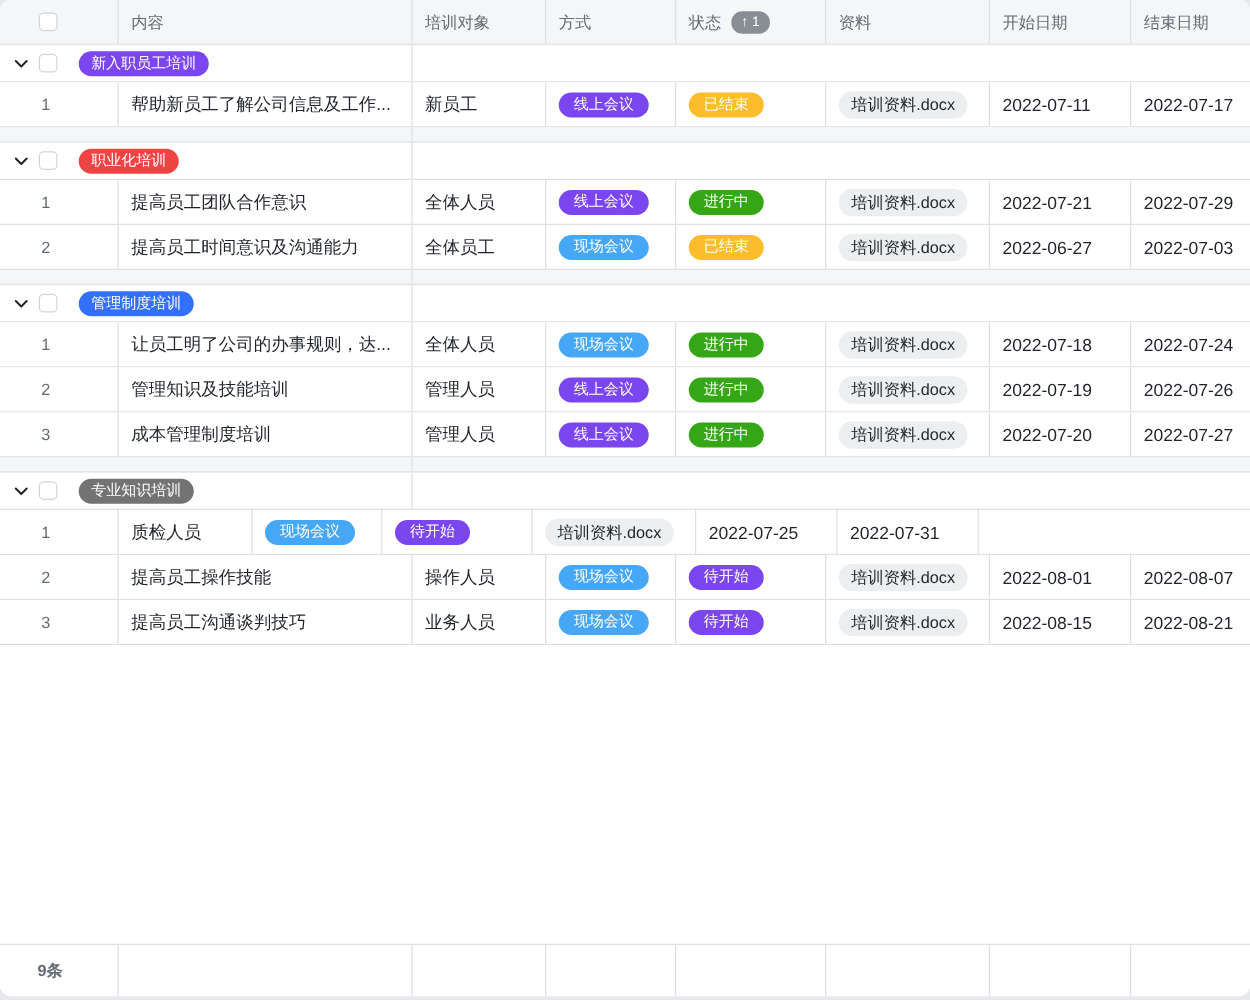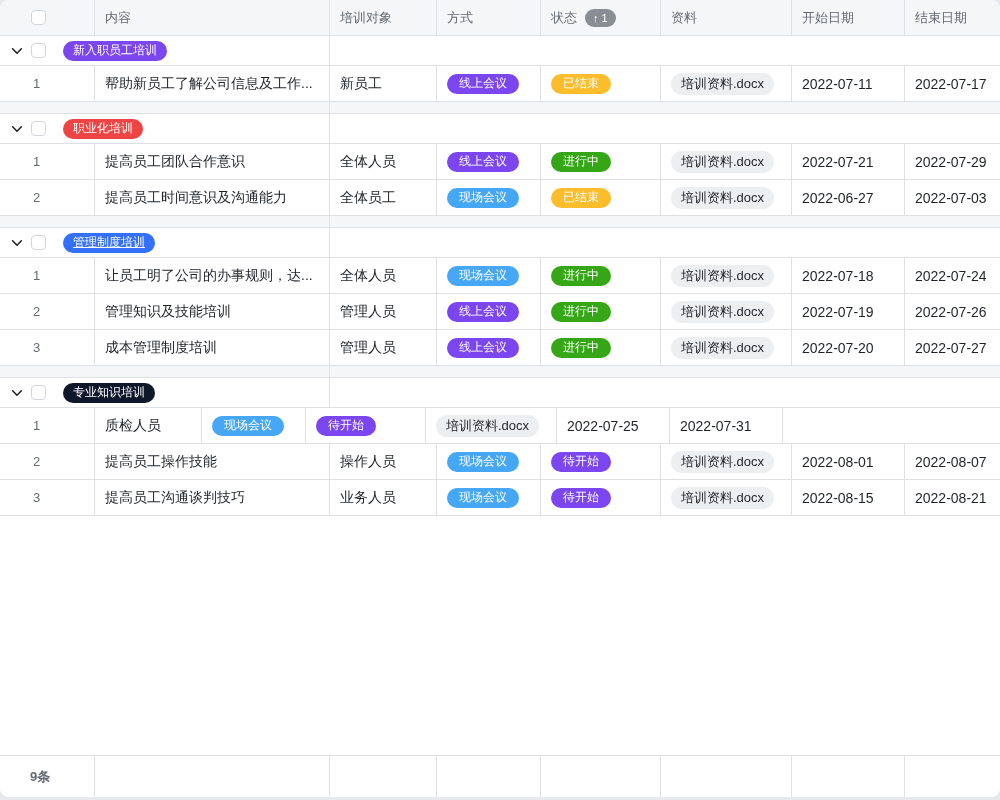--- a/index.html
+++ b/index.html
@@ -184,21 +184,21 @@
         <div class="vline"></div>
       </div>
       <div class="row group-row">
         <div class="cell group-left">
           <div class="chev">
             <svg width="14" height="14" viewBox="0 0 16 16">
               <path d="M3 5.5 L8 10.5 L13 5.5" stroke="#1f2329" stroke-width="1.8" fill="none" stroke-linecap="round" stroke-linejoin="round"></path>
             </svg>
           </div>
           <span class="checkbox"></span>
-          <div class="group-badge" style="background: rgb(51, 112, 255); text-decoration: underline;">管理制度培训</div>
+          <div class="group-badge" style="background: rgb(51, 112, 255);">管理制度培训</div>
         </div>
         <div class="cell group-rest"></div>
       </div>
       <div class="row data-row">
         <div class="cell gutter num-cell">1</div>
         <div class="cell c0">让员工明了公司的办事规则，达...</div>
         <div class="cell c1">全体人员</div>
         <div class="cell c2">
           <div class="pill" style="background: rgb(71, 167, 247);">现场会议</div>
         </div>
@@ -247,21 +247,21 @@
         <div class="vline"></div>
       </div>
       <div class="row group-row">
         <div class="cell group-left">
           <div class="chev">
             <svg width="14" height="14" viewBox="0 0 16 16">
               <path d="M3 5.5 L8 10.5 L13 5.5" stroke="#1f2329" stroke-width="1.8" fill="none" stroke-linecap="round" stroke-linejoin="round"></path>
             </svg>
           </div>
           <span class="checkbox"></span>
-          <div class="group-badge" style="background: #0f172a;">专业知识培训</div>
+          <div class="group-badge" style="background: #737373;">专业知识培训</div>
         </div>
         <div class="cell group-rest"></div>
       </div>
       <div class="row data-row">
         <div class="cell gutter num-cell">1</div>
         <div class="cell c1">质检人员</div>
         <div class="cell c2">
           <div class="pill" style="background: rgb(71, 167, 247);">现场会议</div>
         </div>
         <div class="cell c3">

